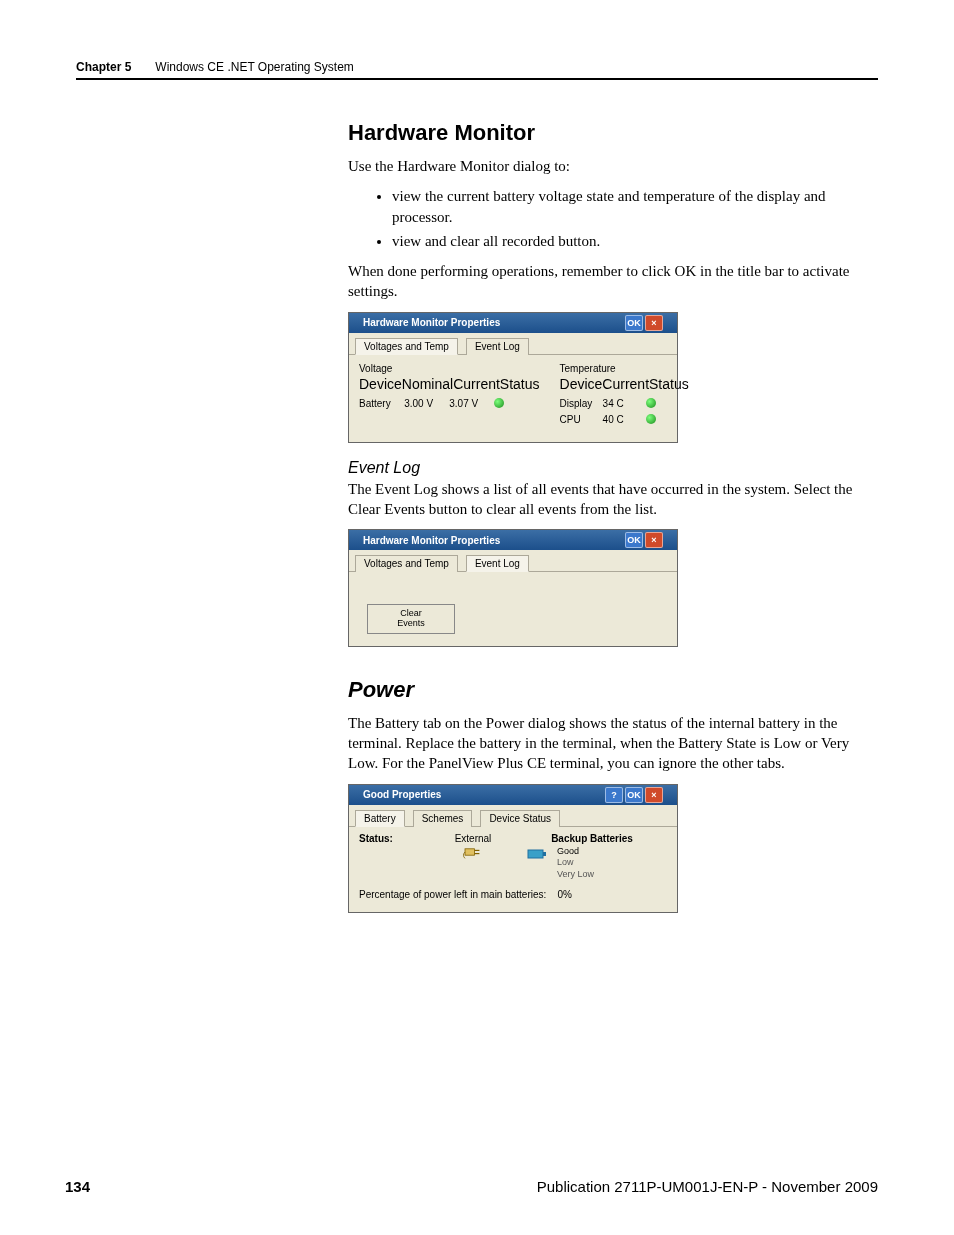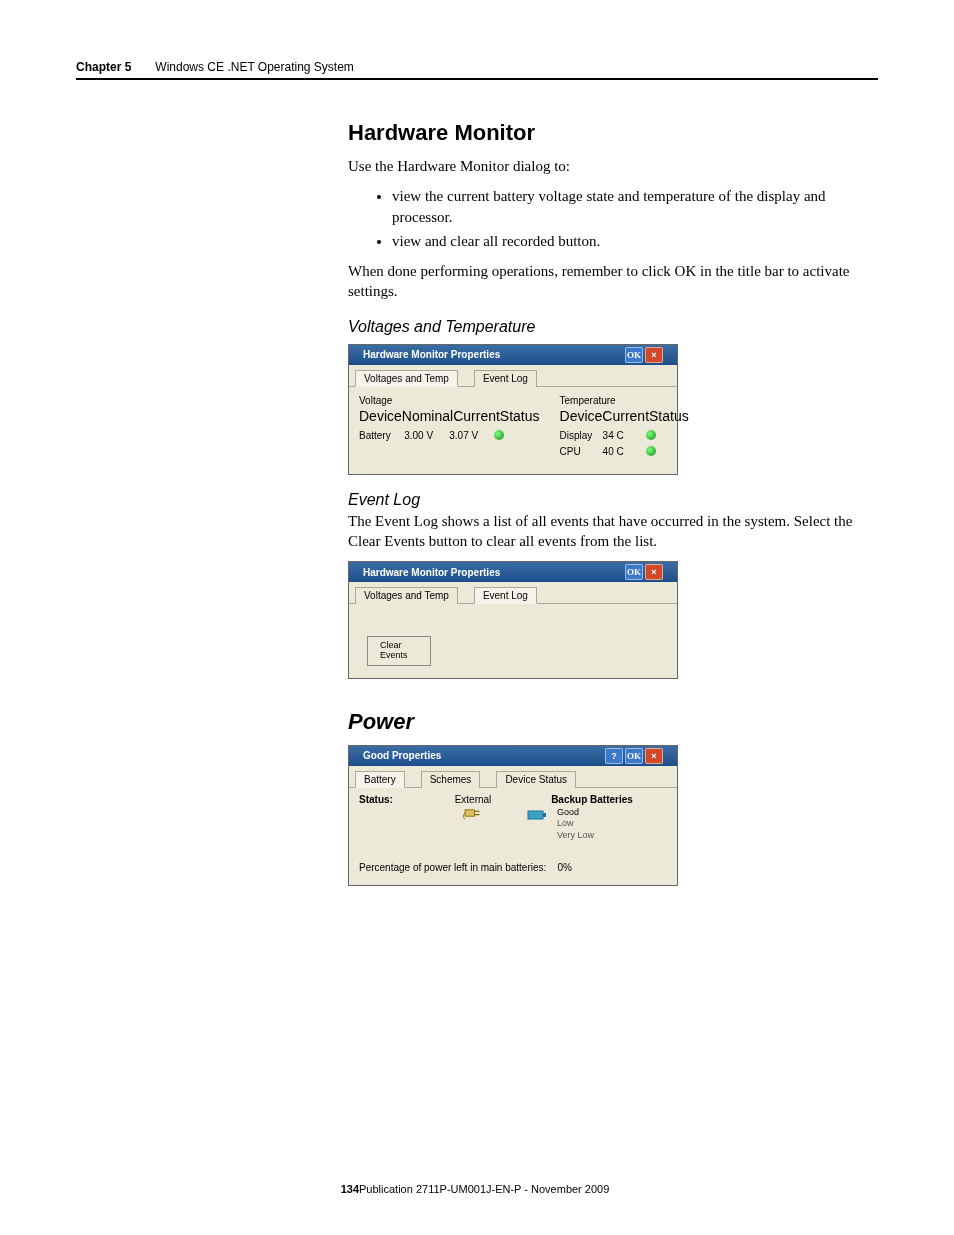--- a/index.html
+++ b/index.html
@@ -80,28 +80,28 @@
     width: 16px; height: 14px;
     margin-left: 2px;
     display: inline-flex;
     align-items: center; justify-content: center;
     font-size: 9px;
     color: #fff;
     border: 1px solid rgba(255,255,255,0.5);
     border-radius: 2px;
     font-weight: bold;
   }
-  .tb-ok { background: #3b78cc; font-family: Liberation Serif, serif; }
+  .tb-ok { background: #3b78cc; }
   .tb-help { background: #3b78cc; }
   .tb-close { background: #d04a2a; }
   .tabstrip {
     padding: 4px 6px 0 6px;
     border-bottom: 1px solid #aca899;
     display: flex;
-    gap: 16px;
+    gap: 8px;
   }
   .tab {
     padding: 2px 8px;
     border: 1px solid #aca899;
     border-bottom: none;
     background: #ece9d8;
     font-size: 10px;
     position: relative;
     top: 1px;
   }
@@ -133,52 +133,52 @@
     font-size: 9px;
     overflow: hidden;
     width: 270px;
   }
   .evt-line { border-bottom: 1px dotted #888; }
   .evt-line:last-child { border-bottom: none;}
   .clear-btn {
     border: 1px solid #888;
     background: #ece9d8;
     font-size: 9px;
-    padding: 4px 12px;
-    text-align: left;
+    padding: 4px 24px;
+    text-align: center;
     line-height: 1.1;
     width: 38px;
     margin-left: 8px;
   }
   .power-body {
     padding: 6px 10px 12px 10px;
   }
   .power-row1 { display: flex; font-size: 10px; }
   .status-label { font-weight: bold; width: 70px; }
   .ext-col { flex: 1; text-align: center; }
   .backup-col { width: 150px; }
   .backup-title { font-weight: bold; text-align: center; margin-bottom: 2px; }
   .backup-items { display: flex; }
   .backup-icon { width: 40px; display:flex; align-items:flex-start; justify-content:center; padding-top:2px;}
   .backup-states div { font-size: 9px; color: #555; line-height: 1.3; }
   .backup-states div.good { color: #000; }
   .plug-icon {
     width: 20px; height: 16px;
     display:inline-block;
   }
-  .pct-row { font-size: 10px; margin-top: 20px; }
+  .pct-row { font-size: 10px; margin-top: 8px; }
   .footer {
     position: absolute;
     bottom: 40px;
-    left: 72px;
+    left: 65px;
     right: 76px;
     display: flex;
-    justify-content: center;
+    justify-content: space-between;
     font-family: Arial, Helvetica, sans-serif;
-    font-size: 11px;
+    font-size: 15px;
   }
   .footer .pn { font-weight: bold; }
 </style>
 </head>
 <body>
 
 <div class="page">
   <div class="header-row">
     <span class="header-chapter">Chapter 5</span>
     <span class="header-title">Windows CE .NET Operating System</span>
@@ -187,21 +187,20 @@
 
   <div class="content-col">
     <h2 class="section">Hardware Monitor</h2>
     <p class="body">Use the Hardware Monitor dialog to:</p>
     <ul class="bullets">
       <li>view the current battery voltage state and temperature of the display and processor.</li>
       <li>view and clear all recorded button.</li>
     </ul>
     <p class="body">When done performing operations, remember to click OK in the title bar to activate settings.</p>
 
-    <h3 class="subsection">Voltages and Temperature</h3>
 
     <div class="dialog" style="width:328px;">
       <div class="titlebar">
         <span class="tbtitle">Hardware Monitor Properties</span>
         <span class="tb-btn tb-ok">OK</span>
         <span class="tb-btn tb-close">×</span>
       </div>
       <div class="tabstrip">
         <div class="tab active">Voltages and Temp</div>
         <div class="tab">Event Log</div>
@@ -257,20 +256,21 @@
       <div class="tabstrip">
         <div class="tab">Voltages and Temp</div>
         <div class="tab active">Event Log</div>
       </div>
       <div class="dlg-body" style="display:flex;align-items:flex-start;">
         <div class="clear-btn" style="margin-top:24px;">Clear Events</div>
       </div>
     </div>
 
     <h2 class="section" style="margin-top:30px;font-style:italic;">Power</h2>
+    <p class="body">The Battery tab on the Power dialog shows the status of the internal battery in the terminal. Replace the battery in the terminal, when the Battery State is Low or Very Low. For the PanelView Plus CE terminal, you can ignore the other tabs.</p>
 
     <div class="dialog" style="width:328px;">
       <div class="titlebar">
         <span class="tbtitle">Good Properties</span>
         <span class="tb-btn tb-help">?</span>
         <span class="tb-btn tb-ok">OK</span>
         <span class="tb-btn tb-close">×</span>
       </div>
       <div class="tabstrip">
         <div class="tab active">Battery</div>

